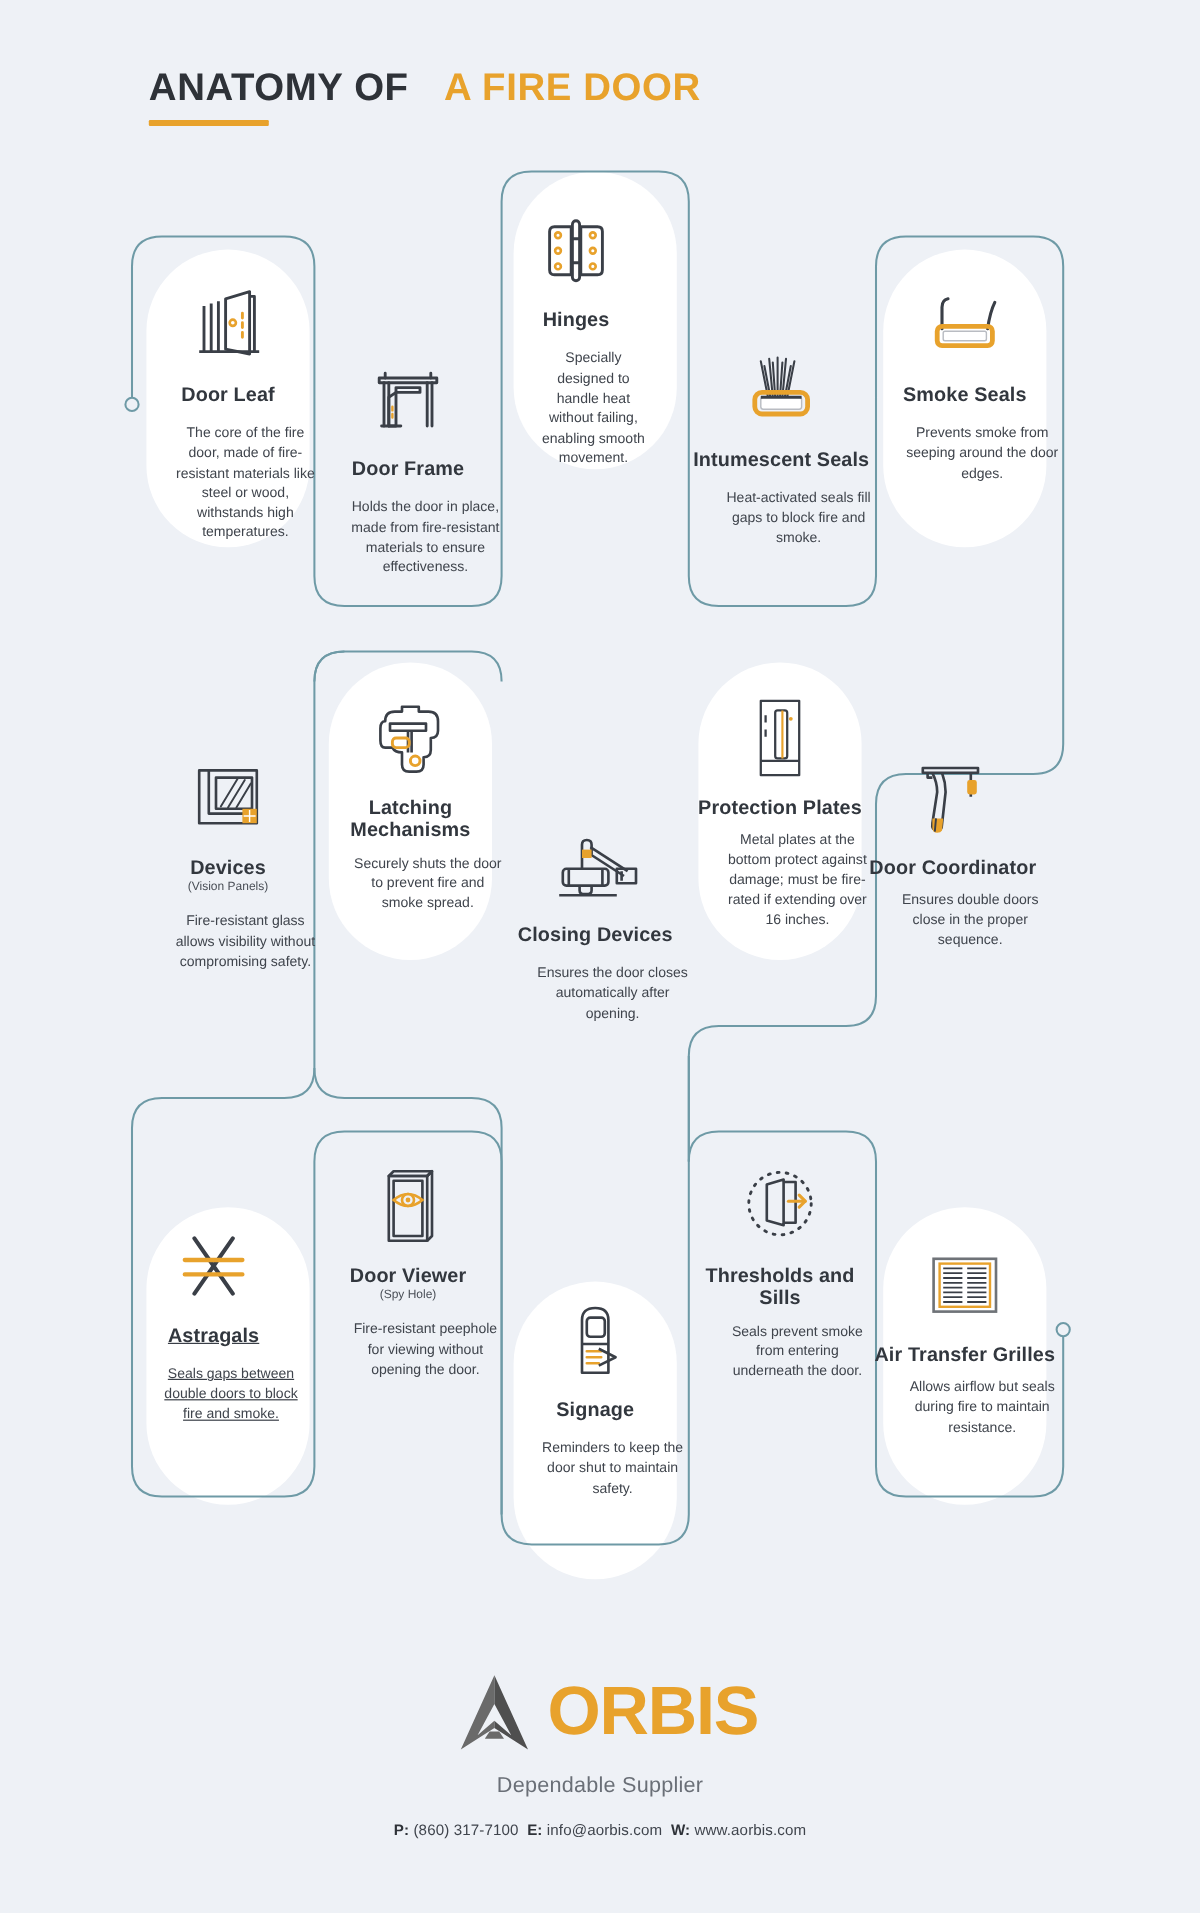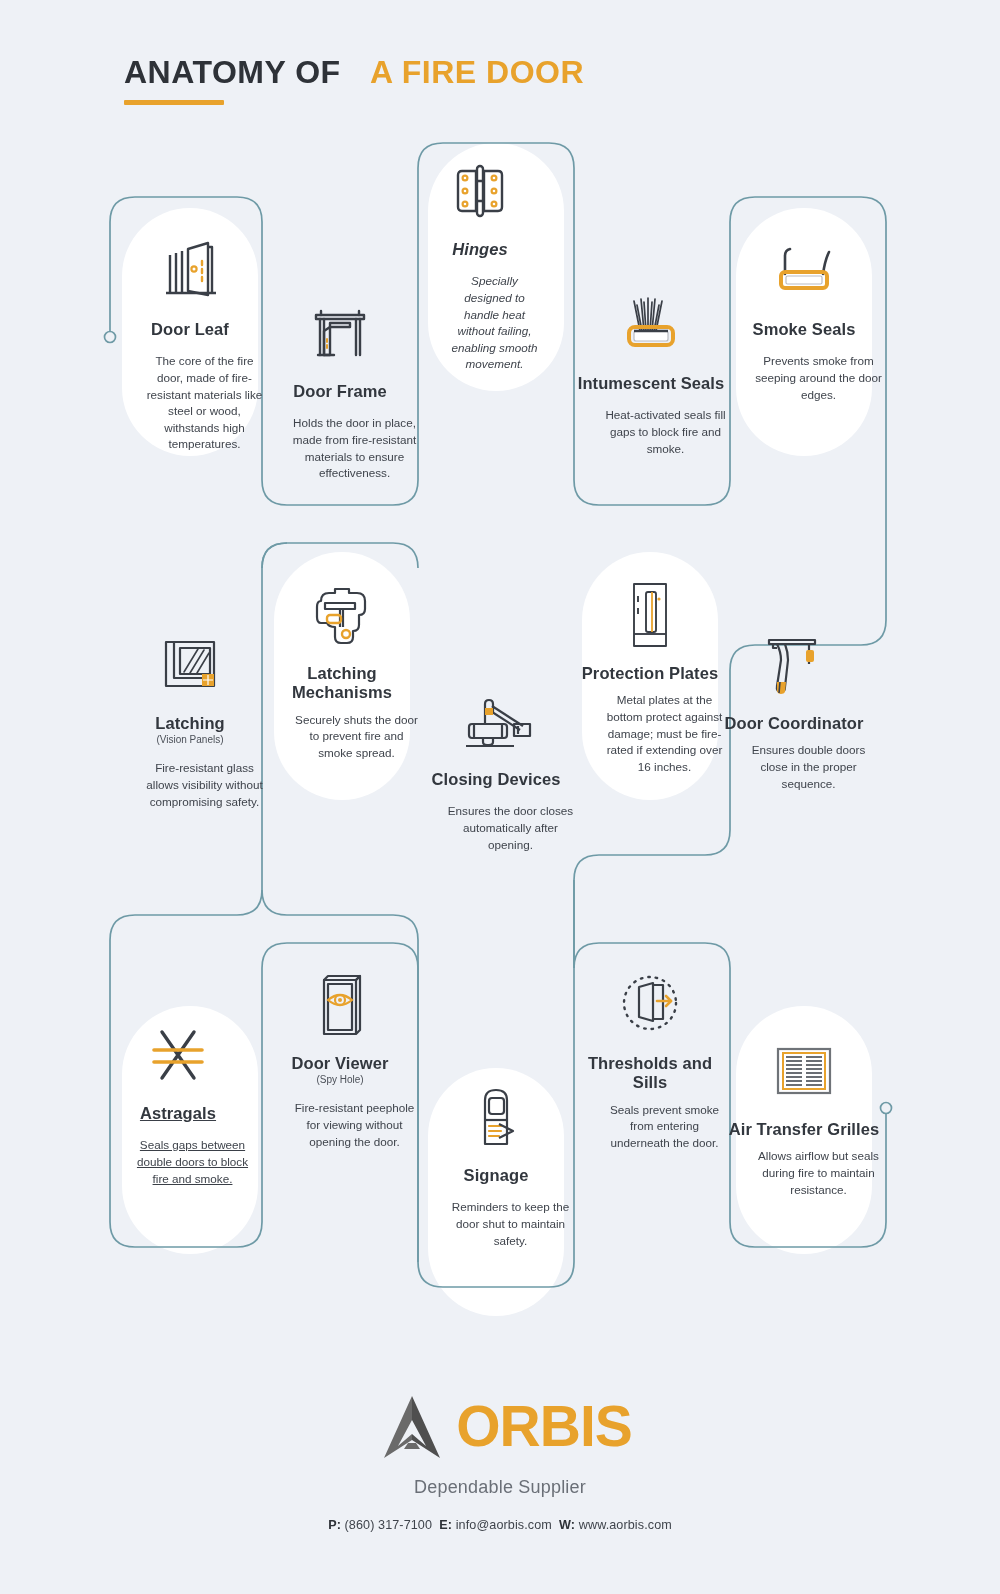--- a/index.html
+++ b/index.html
@@ -135,21 +135,21 @@
         </g>
         <g stroke="#e8a22c" stroke-width="2" stroke-linecap="round">
           <path d="M23,42 L23,45 M23,48 L23,51"></path>
         </g>
       </svg>
     </div>
     <h3>Door Frame</h3>
     <p>Holds the door in place, made from fire-resistant materials to ensure effectiveness.</p>
   </div>
 
-  <div class="card" style="left:418px;top:148px;width:124px;font-style:italic;">
+  <div class="card" style="left:418px;top:166px;width:124px;">
     <div class="icon">
       <svg width="72" height="72" viewBox="0 0 72 72">
         <g fill="none" stroke="#3a3f47" stroke-width="2.4" stroke-linejoin="round">
           <path d="M14,20 Q14,16 18,16 L32,16 L32,56 L18,56 Q14,56 14,52 Z"></path>
           <path d="M40,16 L54,16 Q58,16 58,20 L58,52 Q58,56 54,56 L40,56 Z"></path>
           <rect x="33" y="11" width="6" height="50" rx="3"></rect>
           <path d="M33,26 L39,26 M33,46 L39,46"></path>
         </g>
         <g fill="none" stroke="#e8a22c" stroke-width="2.2">
           <circle cx="21" cy="23" r="2.4"></circle>
@@ -206,21 +206,21 @@
         </g>
         <g stroke="#3a3f47" stroke-width="1.6" stroke-linecap="round">
           <path d="M30,40 L44,17 M36,41 L50,18 M43,41 L55,21"></path>
         </g>
         <rect x="48" y="42" width="12" height="12" fill="#e8a22c"></rect>
         <g stroke="#ffffff" stroke-width="1.2">
           <path d="M54,43 L54,53 M49,48 L59,48"></path>
         </g>
       </svg>
     </div>
-    <h3>Latching</h3>
+    <h3>Devices</h3>
     <div class="sub">(Vision Panels)</div>
     <p>Fire-resistant glass allows visibility without compromising safety.</p>
   </div>
 
   <div class="card" style="left:418px;top:678px;width:156px;">
     <div class="icon">
       <svg width="80" height="62" viewBox="0 0 80 62">
         <g fill="none" stroke="#3a3f47" stroke-width="2.2" stroke-linejoin="round">
           <rect x="13" y="34" width="38" height="14" rx="3"></rect>
           <path d="M18,34 L18,48 M46,34 L46,48"></path>

